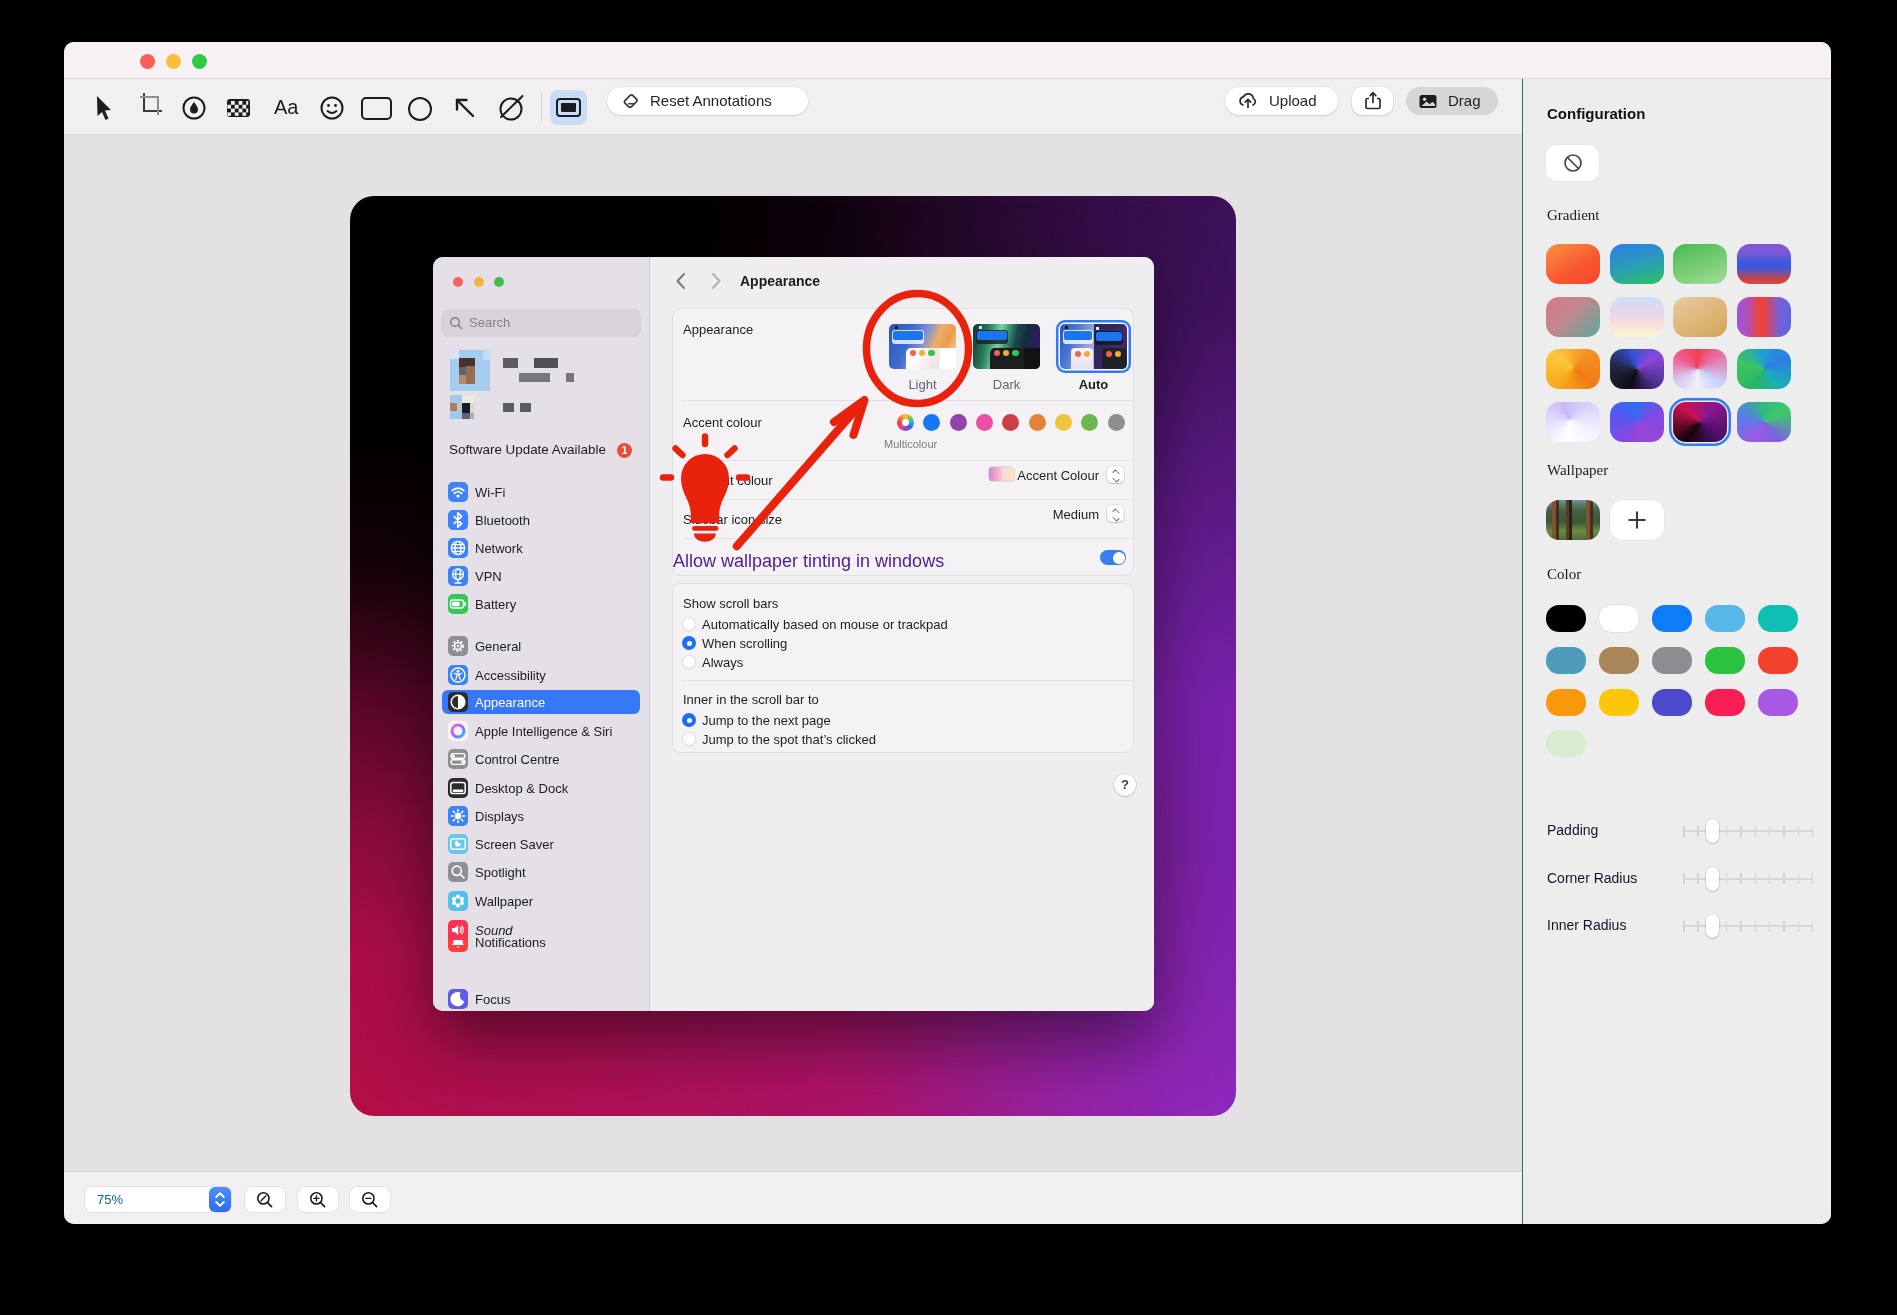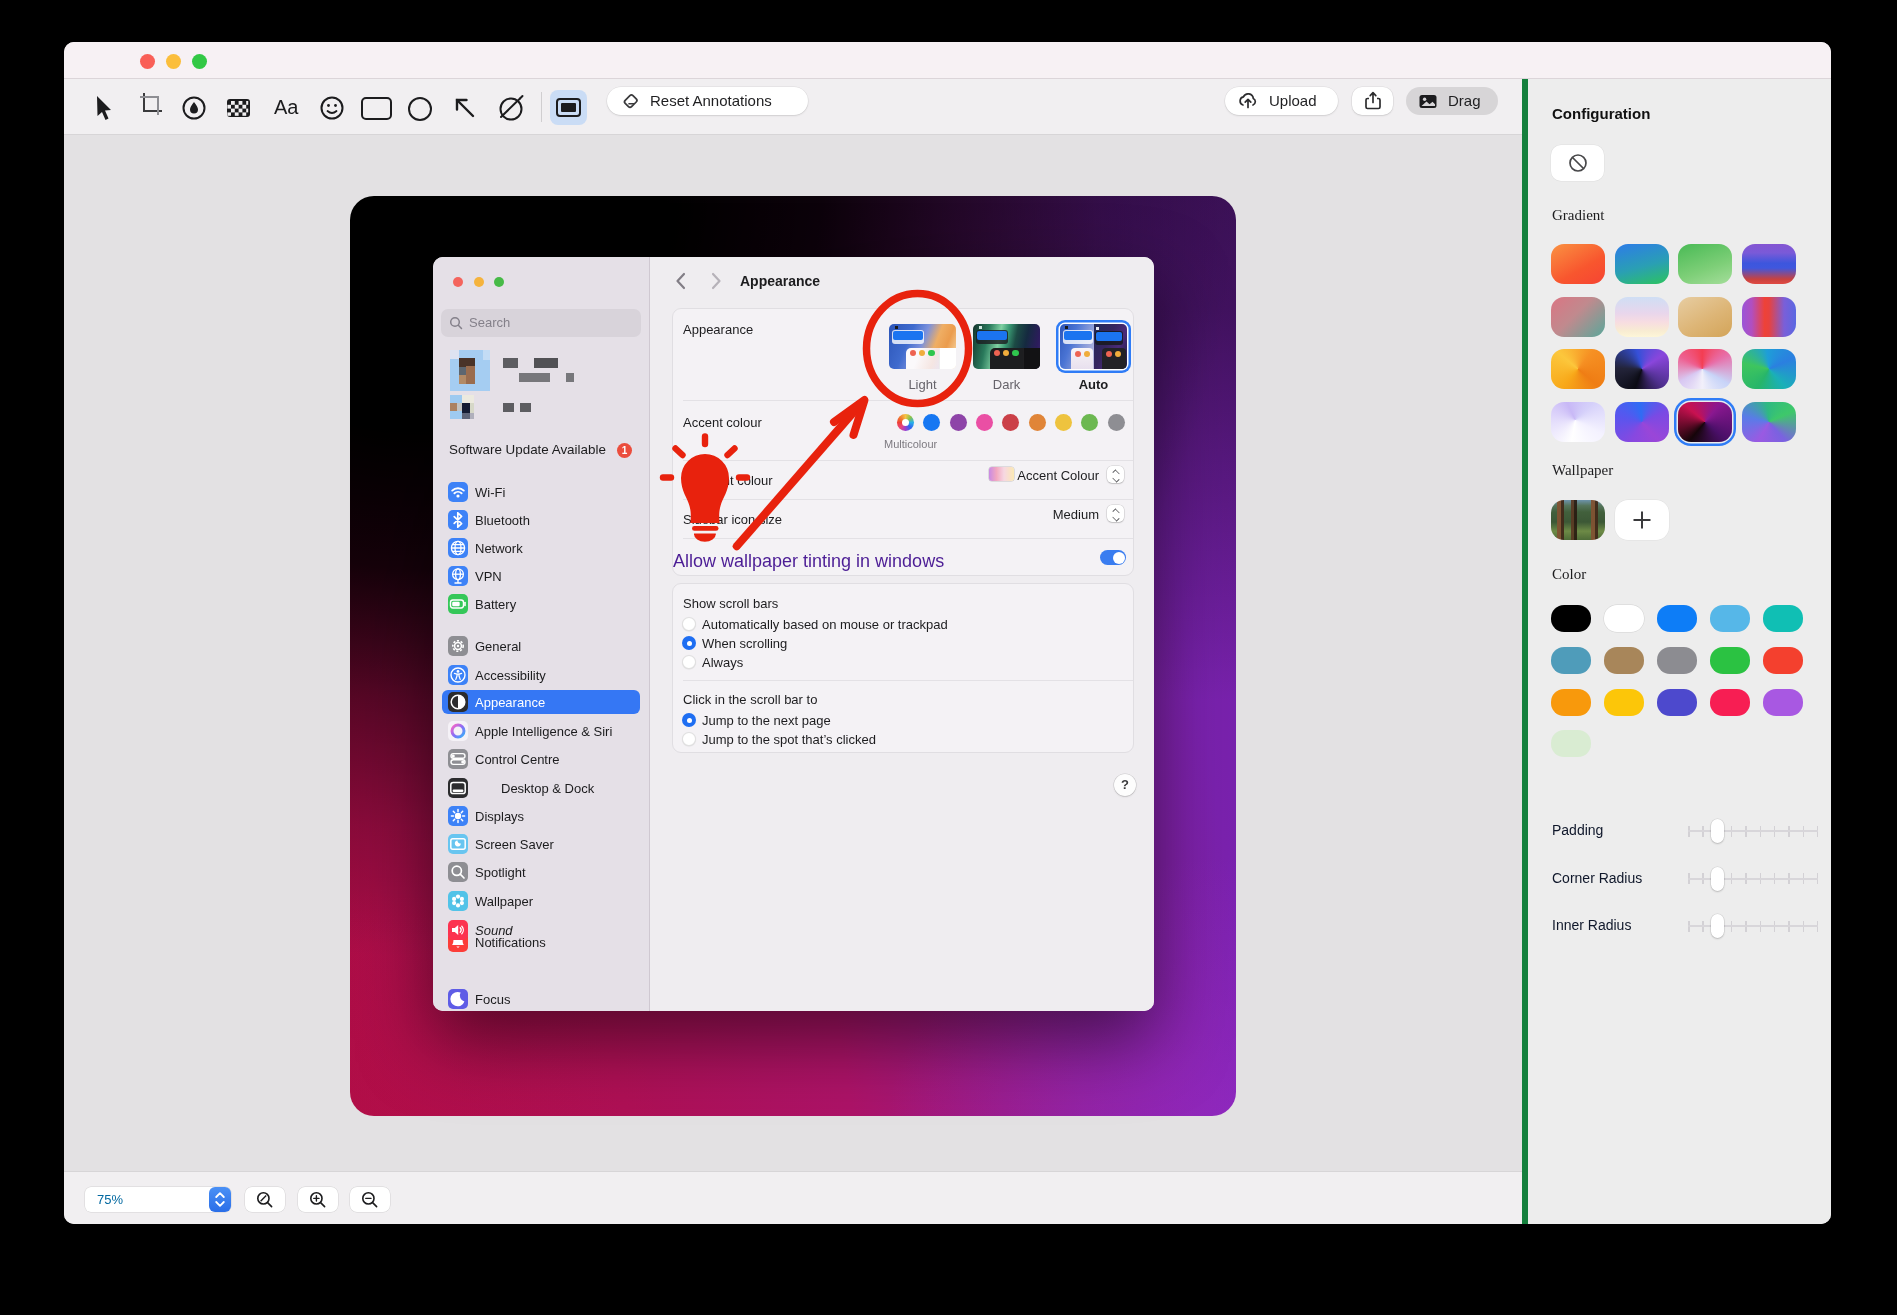--- a/index.html
+++ b/index.html
@@ -2,21 +2,21 @@
 <html><head>
 <meta charset="utf-8">
 <style>
 * { margin:0; padding:0; box-sizing:border-box; }
 html,body { width:1897px; height:1315px; background:#000; font-family:"Liberation Sans",sans-serif; overflow:hidden; -webkit-font-smoothing:antialiased; }
 .win { position:absolute; left:64px; top:42px; width:1767px; height:1182px; border-radius:10px; background:#e3e1e3; overflow:hidden; }
 .titlebar { position:absolute; left:0; top:0; width:100%; height:37px; background:#f7f1f4; border-bottom:1px solid #dcd5d9; }
 .tl { position:absolute; top:12px; width:15px; height:15px; border-radius:50%; }
 .title { position:absolute; top:0; left:0; width:100%; height:37px; line-height:37px; text-align:center; font-weight:bold; font-size:15px; color:#1e1e1e; }
 .toolbar { position:absolute; left:0; top:37px; width:1458px; height:56px; background:#f1eff1; border-bottom:1px solid #d7d5d7; }
-.config { position:absolute; left:1458px; top:37px; width:309px; height:1145px; background:#ededed; border-left:6px solid #15803d;text-align:center; }
+.config { position:absolute; left:1458px; top:37px; width:309px; height:1145px; background:#ededed; border-left:1px solid #15803d;text-align:center; }
 .canvas { position:absolute; left:0; top:93px; width:1458px; height:1036px; background:#e3e1e3; }
 .bottombar { position:absolute; left:0; top:1129px; width:1458px; height:53px; background:#f1eff1; border-top:1px solid #d7d5d7; }
 .wallpaper { position:absolute; left:286px; top:61px; width:886px; height:920px; border-radius:24px;
   background:
    radial-gradient(98% 88% at 8% 0%, #000 28%, rgba(0,0,0,.85) 46%, rgba(0,0,0,.5) 62%, rgba(0,0,0,.2) 78%, rgba(0,0,0,0) 94%),
    linear-gradient(to top, rgba(14,2,20,0) 45%, rgba(14,2,20,.5) 88%, rgba(14,2,20,.55) 100%),
    radial-gradient(55% 42% at 100% 102%, rgba(168,50,224,.4), rgba(168,50,224,0) 72%),
    radial-gradient(50% 38% at 0% 102%, rgba(225,18,84,.15), rgba(225,18,84,0) 72%),
    linear-gradient(80deg, #aa0d45 0%, #ae1055 26%, #ad1368 48%, #8e1f95 70%, #7a22ae 88%, #7222a8 100%);
 }
@@ -292,21 +292,21 @@
                     <g fill="none" stroke="#fff" stroke-width="1.4">
                       <rect x="3" y="4.6" width="14" height="4.6" rx="2.3"></rect>
                       <rect x="3" y="10.8" width="14" height="4.6" rx="2.3"></rect>
                     </g>
                     <circle cx="5.3" cy="6.9" r="1.5" fill="#fff"></circle>
                     <circle cx="14.7" cy="13.1" r="1.5" fill="#fff"></circle>
                   </svg>
                 </div>
                 <span class="slbl" style="">Control Centre</span>
               </div>
-              <div class="srow" style="top:519px;gap:26px;">
+              <div class="srow" style="top:519px;">
                 <div class="sic" style="background:#2c2c2e">
                   <svg viewBox="0 0 20 20" width="20" height="20">
                     <rect x="2.8" y="4.4" width="14.4" height="11.2" rx="2.4" fill="none" stroke="#fff" stroke-width="1.5"></rect>
                     <rect x="4.6" y="11.6" width="10.8" height="2.4" rx="1" fill="#fff"></rect>
                   </svg>
                 </div>
                 <span class="slbl" style="">Desktop &amp; Dock</span>
               </div>
               <div class="srow" style="top:547px;">
                 <div class="sic" style="background:#3d82f7">
@@ -479,21 +479,21 @@
 
           <div class="group" style="top:326px;height:170px">
             <div style="position:absolute;left:10px;top:12px;font-size:13px;color:#1d1d1f">Show scroll bars</div>
             <div class="radio" style="left:9px;top:33px"></div>
             <div style="position:absolute;left:29px;top:33px;font-size:13px;color:#1d1d1f">Automatically based on mouse or trackpad</div>
             <div class="radio on" style="left:9px;top:52px"></div>
             <div style="position:absolute;left:29px;top:52px;font-size:13px;color:#1d1d1f">When scrolling</div>
             <div class="radio" style="left:9px;top:71px"></div>
             <div style="position:absolute;left:29px;top:71px;font-size:13px;color:#1d1d1f">Always</div>
             <div style="position:absolute;left:10px;top:96px;right:0;height:1px;background:#e3e1e5"></div>
-            <div style="position:absolute;left:10px;top:108px;font-size:13px;color:#1d1d1f">Click in the scroll bar to</div>
+            <div style="position:absolute;left:10px;top:108px;font-size:13px;color:#1d1d1f">Inner in the scroll bar to</div>
             <div class="radio on" style="left:9px;top:129px"></div>
             <div style="position:absolute;left:29px;top:129px;font-size:13px;color:#1d1d1f">Jump to the next page</div>
             <div class="radio" style="left:9px;top:148px"></div>
             <div style="position:absolute;left:29px;top:148px;font-size:13px;color:#1d1d1f">Jump to the spot that’s clicked</div>
           </div>
 
           <div style="position:absolute;left:463px;top:517px;width:22px;height:22px;border-radius:50%;background:#fdfdfd;box-shadow:0 0 0 0.5px rgba(0,0,0,.15),0 1px 2px rgba(0,0,0,.12);text-align:center;line-height:22px;font-size:13px;color:#3a3a3c;font-weight:bold">?</div>
         </div>
       </div>
       <svg id="annot" width="886" height="920" style="position:absolute;left:0;top:0" viewBox="0 0 886 920">

